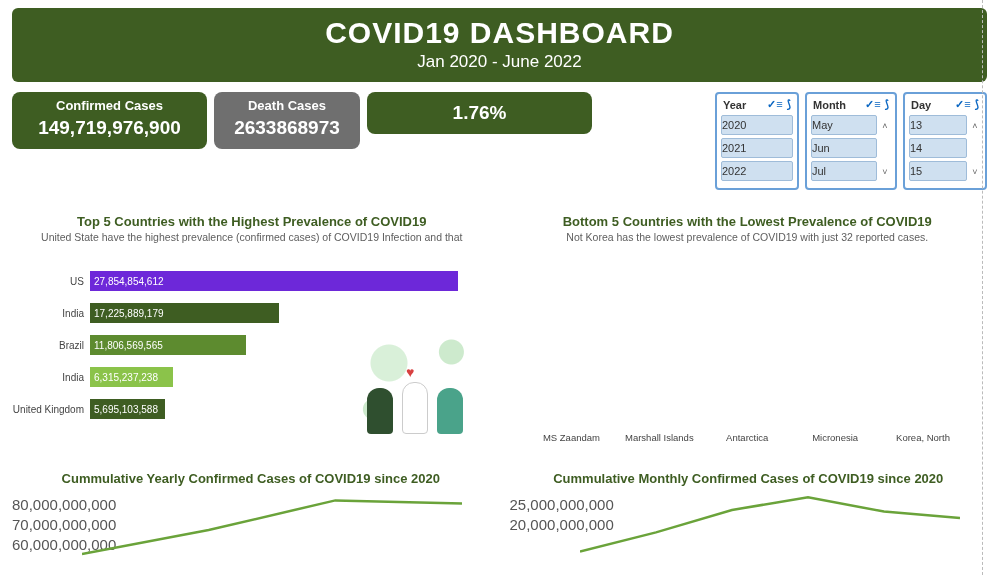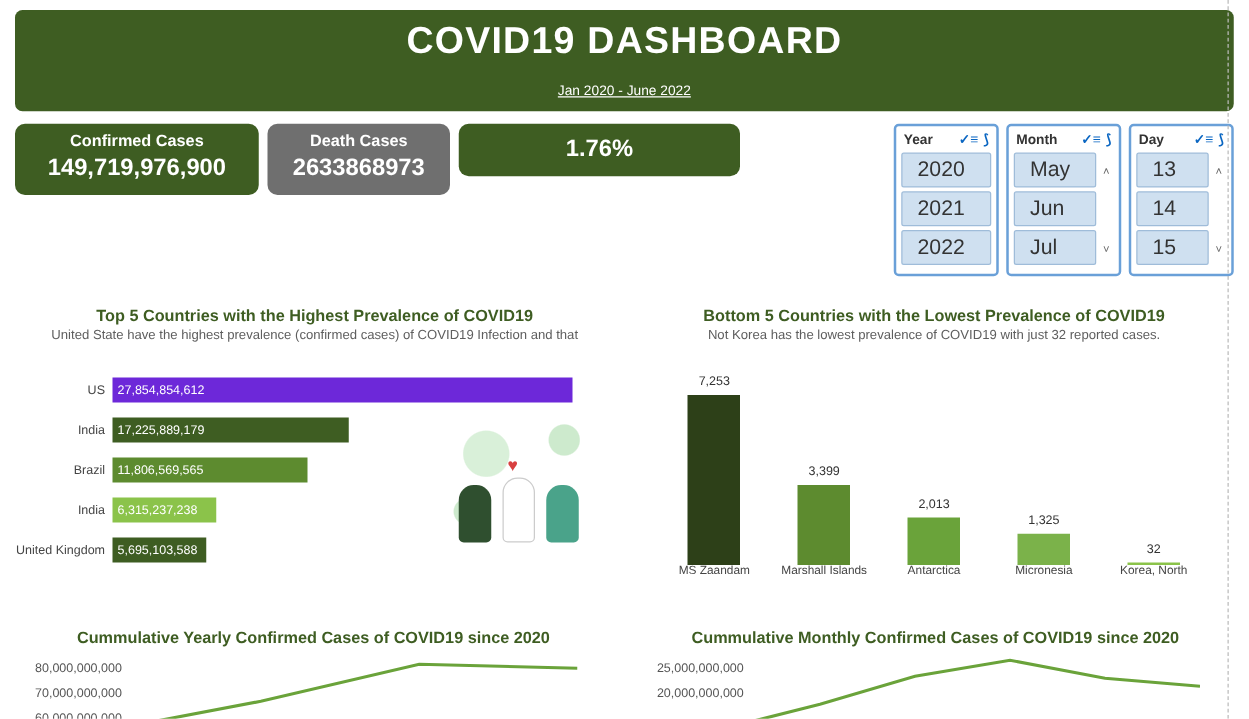--- a/index.html
+++ b/index.html
@@ -18,21 +18,21 @@
   }
   .header {
     background: #3e5d22;
     color: #fff;
     text-align: center;
     border-radius: 6px;
     padding: 8px 0 10px 0;
     margin-bottom: 10px;
   }
   .header h1 { font-size: 30px; font-weight: 700; letter-spacing: 1px; }
-  .header .sub { font-size: 11px; margin-top: 17px; text-decoration: underline; }
+  .header .sub { font-size: 17px; margin-top: 2px; }
 
   .top-row { display: flex; gap: 7px; align-items: flex-start; }
   .kpi {
     border-radius: 8px; text-align: center; color: #fff;
     padding: 6px 0 10px 0;
   }
   .kpi .lbl { font-size: 13px; font-weight: 600; }
   .kpi .val { font-size: 19px; font-weight: 700; margin-top: 4px; }
   .kpi.green { background: #3e5d22; width: 195px; }
   .kpi.grey  { background: #6f6f6f; width: 146px; }
@@ -51,21 +51,21 @@
     display: flex; align-items: center; gap: 4px;
     font-size: 11px; font-weight: 600; color: #333;
     padding: 0 2px 4px 2px;
   }
   .slicer .sl-head .sp { flex: 1; }
   .sl-icon { color: #0a66c2; font-size: 11px; }
   .slicer .opt-row { display: flex; align-items: center; }
   .slicer .opt {
     flex: 1;
     background: #cfe0f0; color: #333;
-    font-size: 17px; padding: 3px 12px;
+    font-size: 11px; padding: 3px 0;
     border: 1px solid #9fbcd9; border-radius: 2px;
     margin-bottom: 3px; cursor: pointer;
   }
   .slicer .scroll {
     width: 12px; display: flex; flex-direction: column;
     align-items: center; margin-left: 2px;
   }
   .slicer .scroll .arr {
     font-size: 9px; color: #666; line-height: 1; cursor: pointer;
   }
@@ -86,29 +86,29 @@
     height: 20px; position: relative; color: #fff; font-size: 10px;
     display: flex; align-items: center; padding-left: 4px;
   }
 
   
   .vbar-area { position: relative; height: 180px; margin-top: 20px; padding: 0 20px; }
   .vbar-plot { position: absolute; left: 20px; right: 20px; bottom: 22px; top: 0; display: flex; align-items: flex-end; justify-content: space-around; }
   .vbar { width: 42px; position: relative; }
   .vbar .fill { width: 100%; }
   .vbar .val { position: absolute; top: -16px; width: 100%; text-align: center; font-size: 10px; color: #333; }
-  .vbar-axis { position: absolute; left: 20px; right: 20px; bottom: 12px; display: flex; justify-content: space-around; }
+  .vbar-axis { position: absolute; left: 20px; right: 20px; bottom: 0; display: flex; justify-content: space-around; }
   .vbar-axis span { font-size: 9.5px; color: #444; width: 70px; text-align: center; }
 
   
   .cum-row { display: flex; gap: 20px; margin-top: 28px; }
   .cum-col { flex: 1; }
   .cum-title { text-align: center; font-size: 13px; font-weight: 700; color: #3e5d22; margin-bottom: 8px; }
   .cum-chart { position: relative; height: 80px; overflow: hidden; }
-  .cum-chart .ylab { position: absolute; left: 16px; font-size: 10px; color: #555; transform: translateY(-50%); }
+  .cum-chart .ylab { position: absolute; left: 0; font-size: 15px; color: #555; transform: translateY(-50%); }
   .cum-chart svg { position: absolute; left: 70px; right: 0; top: 0; height: 100%; }
 
   
   .illus {
     position: absolute; left: 350px; top: 330px; width: 130px; height: 110px;
     background: radial-gradient(circle at 30% 30%, #d9f0d9 0 18px, transparent 19px),
                 radial-gradient(circle at 78% 20%, #cdeacd 0 12px, transparent 13px),
                 radial-gradient(circle at 18% 72%, #cdeacd 0 10px, transparent 11px);
     border-radius: 8px;
   }
@@ -247,42 +247,20 @@
             <div class="cat">United Kingdom</div>
             <div class="bar" style="width: 75.2567px; background: rgb(62, 93, 34);">5,695,103,588</div>
           </div>
         </div>
     </div>
 
     <div class="chart-col">
       <div class="chart-title">Bottom 5 Countries with the Lowest Prevalence of COVID19</div>
       <div class="chart-sub">Not Korea has the lowest prevalence of COVID19 with just 32 reported cases.</div>
       <div class="vbar-area">
-        <div class="vbar-plot" id="vbar-plot">
-            <div class="vbar">
-              <div class="val">7,253</div>
-              <div class="fill" style="height: 135.994px; background: rgb(45, 64, 24);"></div>
-            </div>
-            <div class="vbar">
-              <div class="val">3,399</div>
-              <div class="fill" style="height: 63.7313px; background: rgb(93, 139, 47);"></div>
-            </div>
-            <div class="vbar">
-              <div class="val">2,013</div>
-              <div class="fill" style="height: 37.7437px; background: rgb(106, 163, 58);"></div>
-            </div>
-            <div class="vbar">
-              <div class="val">1,325</div>
-              <div class="fill" style="height: 24.8438px; background: rgb(123, 178, 74);"></div>
-            </div>
-            <div class="vbar">
-              <div class="val">32</div>
-              <div class="fill" style="height: 2px; background: rgb(139, 195, 74);"></div>
-            </div>
-          </div>
         <div class="vbar-axis" id="vbar-axis">
             <span>MS Zaandam</span>
             <span>Marshall Islands</span>
             <span>Antarctica</span>
             <span>Micronesia</span>
             <span>Korea, North</span>
           </div>
       </div>
     </div>
   </div>

